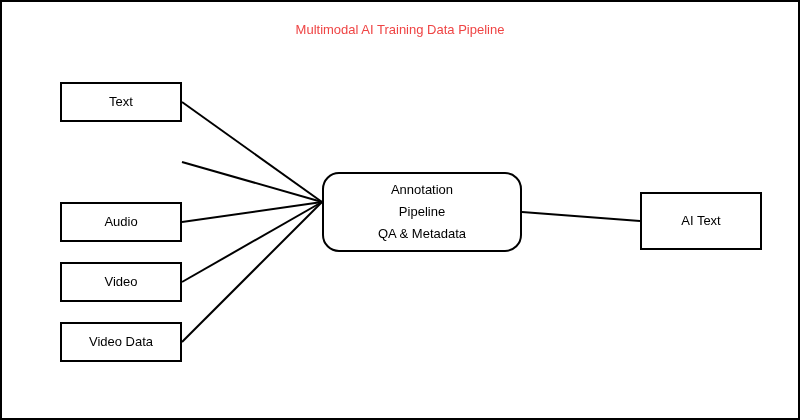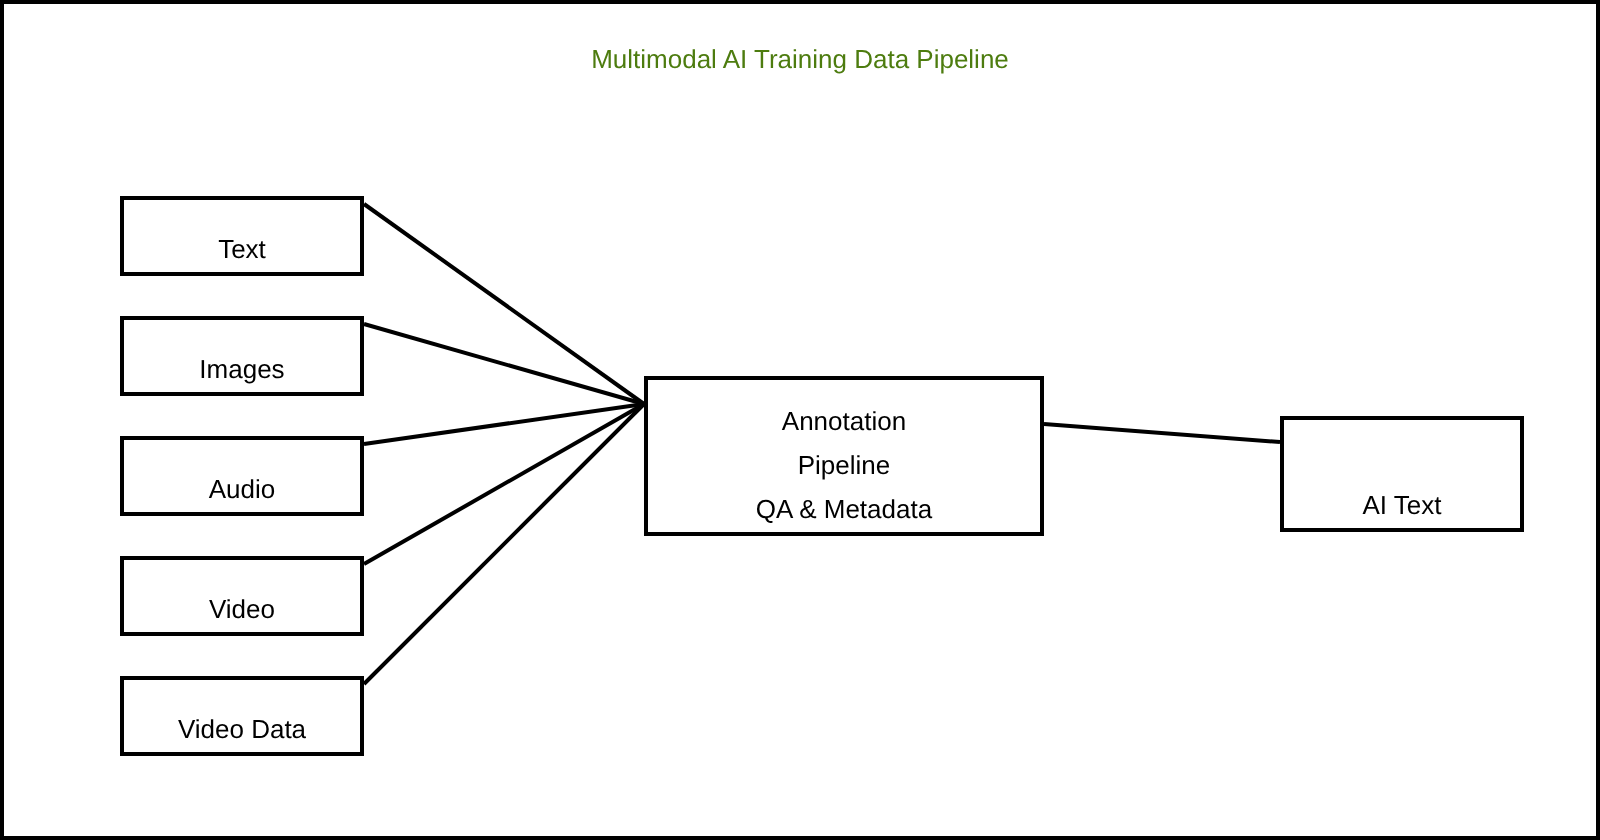--- a/index.html
+++ b/index.html
@@ -18,52 +18,52 @@
     color: #000000;
     overflow: hidden;
   }
   .diagram-title {
     position: absolute;
     top: 20px;
     left: 0;
     width: 100%;
     text-align: center;
     font-size: 13px;
-    color: #4d7c0f;
+    color: #ef4444;
   }
   .wires {
     position: absolute;
     top: 0;
     left: 0;
     pointer-events: none;
   }
   .node {
     position: absolute;
     box-sizing: border-box;
     border: 2px solid #000000;
     background: #ffffff;
     display: flex;
     flex-direction: column;
     align-items: center;
-    justify-content: flex-end;
+    justify-content: center;
     font-size: 13px;
     line-height: 22px;
     text-align: center;
-    margin-top: 16px;
   }
   .source {
     left: 58px;
     width: 122px;
     height: 40px;
   }
   .process {
     left: 320px;
     top: 170px;
     width: 200px;
     height: 80px;
+    border-radius: 17px;
   }
   .output {
     left: 638px;
     top: 190px;
     width: 122px;
     height: 58px;
   }
 </style>
 </head>
 <body>
@@ -78,23 +78,20 @@
     <line x1="180" y1="220" x2="320" y2="200" stroke="#000000" stroke-width="2"></line>
     <line x1="180" y1="280" x2="320" y2="200" stroke="#000000" stroke-width="2"></line>
     <line x1="180" y1="340" x2="320" y2="200" stroke="#000000" stroke-width="2"></line>
     <line x1="520" y1="210" x2="638" y2="219" stroke="#000000" stroke-width="2"></line>
   </svg>
 
   <div class="node source" style="top:80px">
     <span>Text</span>
   </div>
 
-  <div class="node source" style="top:140px">
-    <span>Images</span>
-  </div>
 
   <div class="node source" style="top:260px">
     <span>Video</span>
   </div>
 
   <div class="node source" style="top:200px">
     <span>Audio</span>
   </div>
 
   <div class="node source" style="top:320px">

